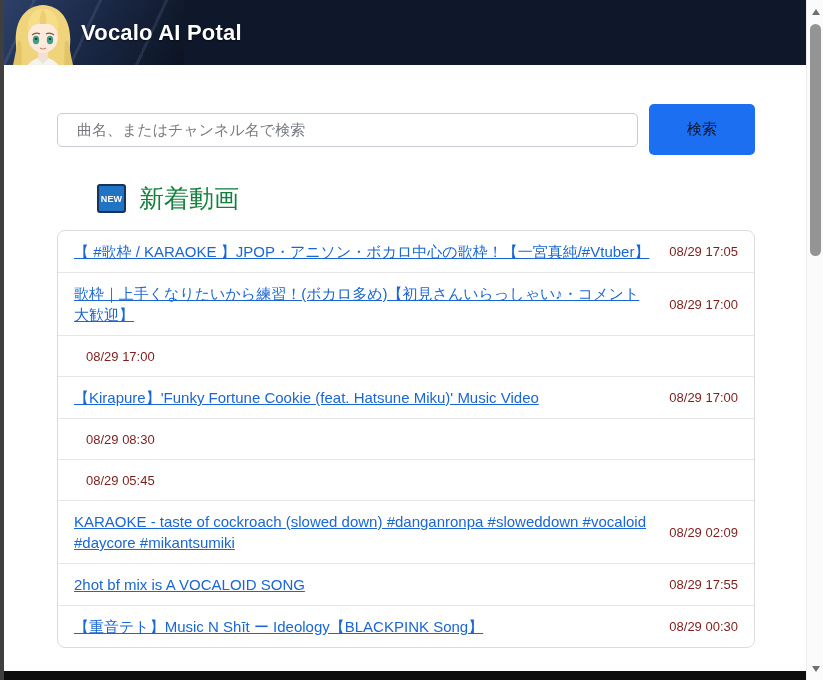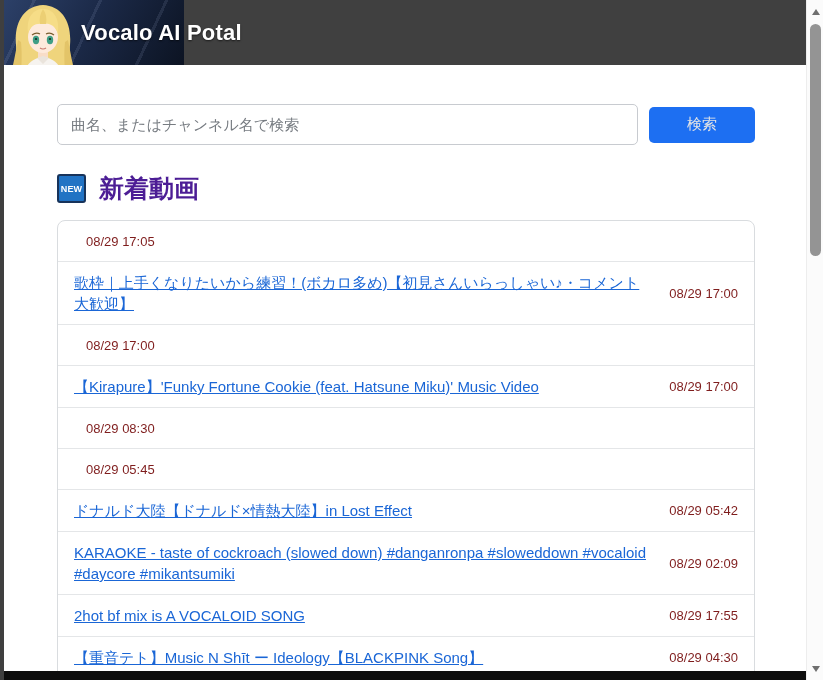--- a/index.html
+++ b/index.html
@@ -7,58 +7,58 @@
   body {
     font-family:"Liberation Sans","DejaVu Sans",sans-serif;
     background:#ffffff; position:relative;
   }
   
   .left-strip { position:absolute; left:0; top:0; width:4px; height:680px; background:#3f3f3f; z-index:5; }
 
   
   .header {
     position:absolute; left:4px; top:0; width:802px; height:65px;
-    background:#404040; overflow:hidden;padding-left:24px;
+    background:#0f172a; overflow:hidden;padding-left:24px;
   }
   .banner {
     position:absolute; left:0; top:0; width:180px; height:79px;
     background:
       repeating-linear-gradient(115deg, rgba(255,255,255,0.00) 0 26px, rgba(200,215,255,0.10) 26px 29px, rgba(255,255,255,0.00) 29px 60px),
       linear-gradient(120deg,#2c4068 0%, #1b2947 45%, #0b1220 100%);
   }
   .avatar-svg { position:absolute; left:0; top:0; height:79px; width:78px; }
   .header-title {
     position:absolute; left:77px; top:50%; transform:translateY(-50%);
     color:#ffffff; font-size:22px; font-weight:bold; letter-spacing:0.2px;
     text-shadow:0 1px 2px rgba(0,0,0,.6); z-index:2; white-space:nowrap;
   }
 
   
   .content { position:absolute; left:4px; top:79px; width:802px; height:592px; background:#ffffff; padding:25px 51px 0 53px; }
 
   .search-row { display:flex; align-items:center; gap:11px; }
   .search-input {
-    flex:1; height:41px; border:1px solid #c8cbd0; border-radius:5px;
-    padding:0 13px; font-size:15px; color:#222; outline:none;
+    flex:1; height:34px; border:1px solid #c8cbd0; border-radius:5px;
+    padding:0 19px; font-size:15px; color:#222; outline:none;
     font-family:"Liberation Sans","DejaVu Sans",sans-serif;
   }
   .search-input::placeholder { color:#767b81; }
   .search-btn {
-    width:106px; height:36px; border:none; border-radius:5px;
-    background:var(--button-blue,#1d6ff2); color:#e5e5e5; font-size:15px;
+    width:106px; height:51px; border:none; border-radius:5px;
+    background:var(--button-blue,#1d6ff2); color:#0f172a; font-size:15px;
     cursor:pointer; font-family:Liberation Serif, serif;
   }
 
   .section-head { display:flex; align-items:center; gap:13px; margin-top:27px; }
   .new-badge {
     width:29px; height:29px; background:#2173c4; border:2px solid #17335a;
     border-radius:3px; display:flex; align-items:center; justify-content:center;
-    color:#ffffff; font-size:9px; font-weight:bold; letter-spacing:0.2px;
+    color:#ffffff; font-size:9px; font-weight:bold; letter-spacing:0.2px;margin-left:40px;
   }
-  .section-title { font-size:25px; font-weight:bold; color:#4c1d95;text-align:right; }
+  .section-title { font-size:25px; font-weight:normal; color:#15803d;text-align:right; }
 
   .video-list {
     margin-top:15px; border:1px solid #d9dcdf; border-radius:8px;
     background:#ffffff; overflow:hidden;
   }
   .video-row {
     display:flex; align-items:center; justify-content:space-between;
     padding:10px 16px; border-bottom:1px solid #e4e6e8; min-height:41px;
   }
   .video-row:last-child { border-bottom:none; }
@@ -121,54 +121,51 @@
     <button class="search-btn">検索</button>
   </div>
 
   <div class="section-head">
     <span class="new-badge">NEW</span>
     <h2 class="section-title">新着動画</h2>
   </div>
 
   <div class="video-list">
     <div class="video-row">
+      <a class="video-link">【 #歌枠 / KARAOKE 】JPOP・アニソン・ボカロ中心の歌枠！【一宮真純/#Vtuber】</a>
       <span class="video-time">08/29 17:05</span>
     </div>
     <div class="video-row">
       <a class="video-link">歌枠｜上手くなりたいから練習！(ボカロ多め)【初見さんいらっしゃい♪・コメント大歓迎】</a>
       <span class="video-time">08/29 17:00</span>
     </div>
     <div class="video-row">
       <span class="video-time">08/29 17:00</span>
     </div>
     <div class="video-row">
       <a class="video-link">【Kirapure】'Funky Fortune Cookie (feat. Hatsune Miku)' Music Video</a>
       <span class="video-time">08/29 17:00</span>
     </div>
     <div class="video-row">
       <span class="video-time">08/29 08:30</span>
     </div>
     <div class="video-row">
       <span class="video-time">08/29 05:45</span>
     </div>
     <div class="video-row">
-      <a class="video-link">ドナルド大陸【ドナルド×情熱大陸】in Lost Effect</a>
-      <span class="video-time">08/29 05:42</span>
-    </div>
-    <div class="video-row">
       <a class="video-link">KARAOKE - taste of cockroach (slowed down) #danganronpa #sloweddown #vocaloid #daycore #mikantsumiki</a>
       <span class="video-time">08/29 02:09</span>
     </div>
     <div class="video-row">
       <a class="video-link">2hot bf mix is A VOCALOID SONG</a>
       <span class="video-time">08/29 17:55</span>
     </div>
     <div class="video-row">
       <a class="video-link">【重音テト】Music N Shīt ー Ideology【BLACKPINK Song】</a>
-      <span class="video-time">08/29 04:30</span>
+      <span class="video-time">08/29 00:30</span>
     </div>
   </div>
 </main>
 
 <div class="footer-bar"></div>
 
 <div class="scrollbar">
   <div class="sb-arrow up">
       <span class="tri-up"></span>
     </div>

